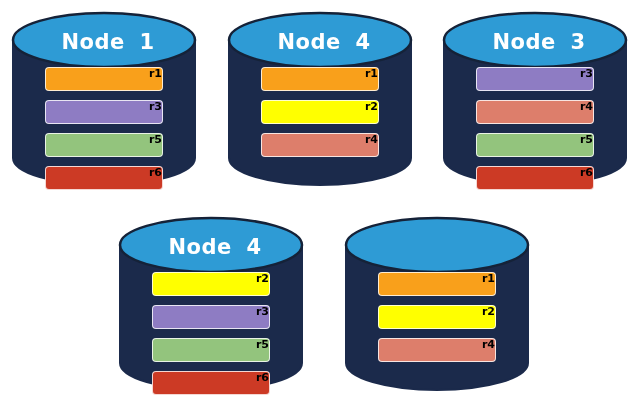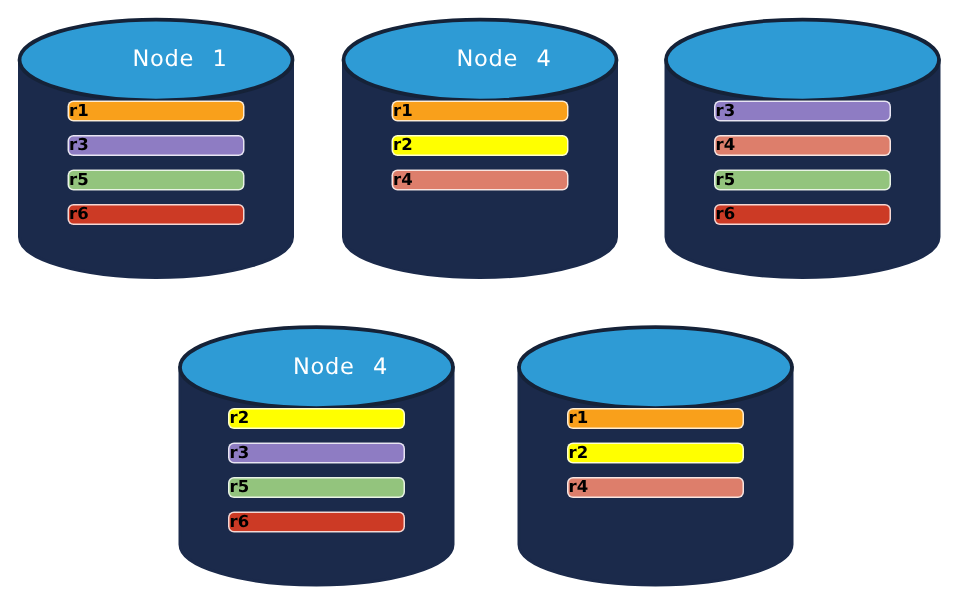--- a/index.html
+++ b/index.html
@@ -32,50 +32,50 @@
     stroke-width: 2;
   }
   .cyl-top {
     fill: var(--cylinder-top, #2E9BD5);
     stroke: var(--cylinder-outline, #152238);
     stroke-width: 2.5;
   }
   .node-title {
     position: absolute;
     top: 22px;
-    left: 16px;
+    left: 4px;
     width: 100%;
     text-align: center;
     color: var(--node-title-text, #ffffff);
-    font-size: 15px;
-    font-weight: normal;
+    font-size: 21px;
+    font-weight: bold;
     word-spacing: 7px;
     letter-spacing: 0.5px;
     user-select: none;
   }
   .replica-list {
     position: absolute;
     top: 59px;
     left: 50%;
     transform: translateX(-50%);
     width: 118px;
     display: flex;
     flex-direction: column;
     gap: 9px;
   }
   .bar {
     box-sizing: border-box;
-    height: 14px;
+    height: 24px;
     border-radius: 4px;
     border: 1px solid rgba(255, 255, 255, 0.8);
     color: var(--replica-label-text, #000000);
     font-size: 11px;
     font-weight: bold;
     line-height: 12px;
-    text-align: left;
+    text-align: right;
   }
 </style>
 </head>
 <body>
 
 <div class="canvas">
 
   <div class="node" style="left:10px; top:8px;">
     <svg width="188" height="182" viewBox="0 0 188 182">
       <path class="cyl-body" d="M3 32 L3 150 A 91 27 0 0 0 185 150 L185 32 Z"></path>
@@ -101,20 +101,21 @@
         <div class="bar" style="background: rgb(255, 255, 0);">r2</div>
         <div class="bar" style="background: rgb(221, 126, 107);">r4</div>
       </div>
   </div>
 
   <div class="node" style="left:441px; top:8px;">
     <svg width="188" height="182" viewBox="0 0 188 182">
       <path class="cyl-body" d="M3 32 L3 150 A 91 27 0 0 0 185 150 L185 32 Z"></path>
       <ellipse class="cyl-top" cx="94" cy="32" rx="91" ry="27"></ellipse>
     </svg>
+    <div class="node-title">Node 3</div>
     <div class="replica-list">
         <div class="bar" style="background: rgb(142, 124, 195);">r3</div>
         <div class="bar" style="background: rgb(221, 126, 107);">r4</div>
         <div class="bar" style="background: rgb(147, 196, 125);">r5</div>
         <div class="bar" style="background: rgb(204, 58, 37);">r6</div>
       </div>
   </div>
 
   <div class="node" style="left:117px; top:213px;">
     <svg width="188" height="182" viewBox="0 0 188 182">

